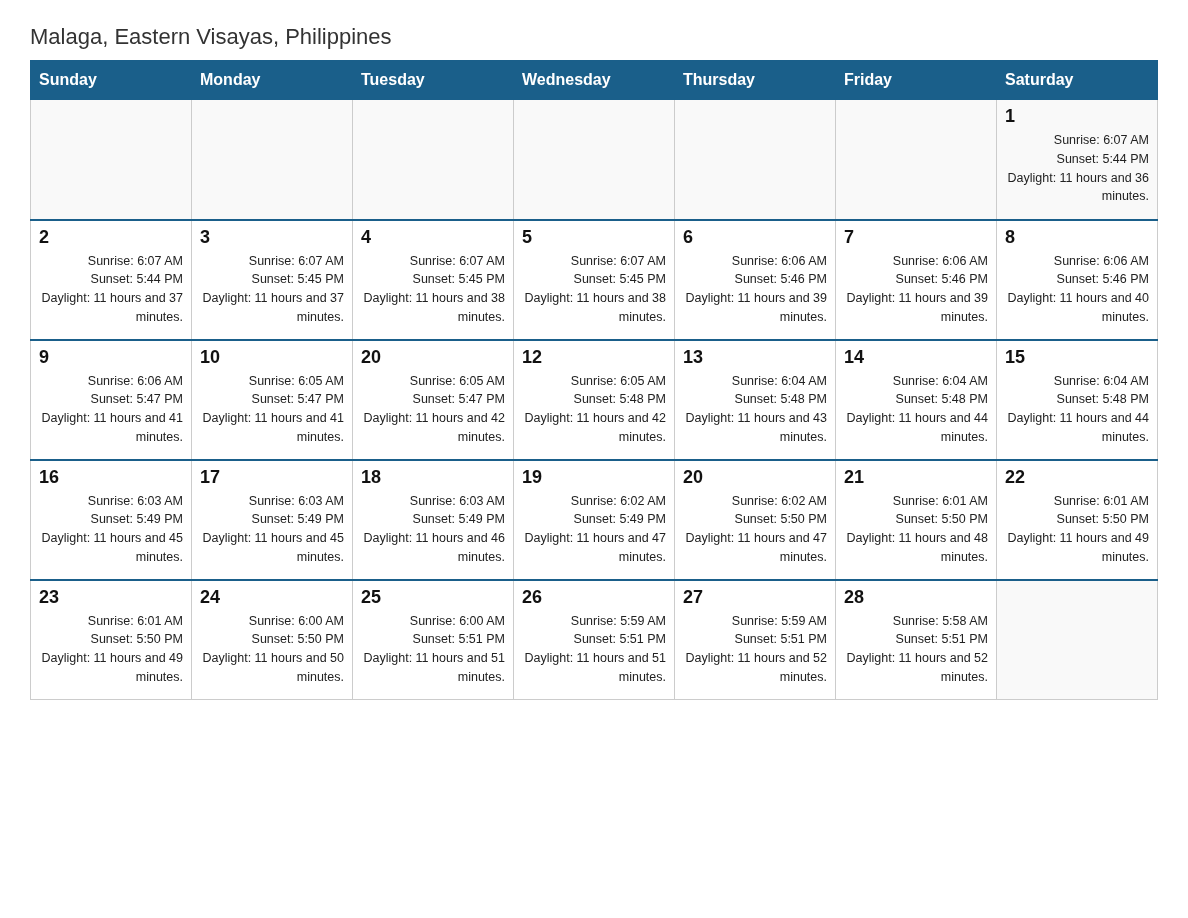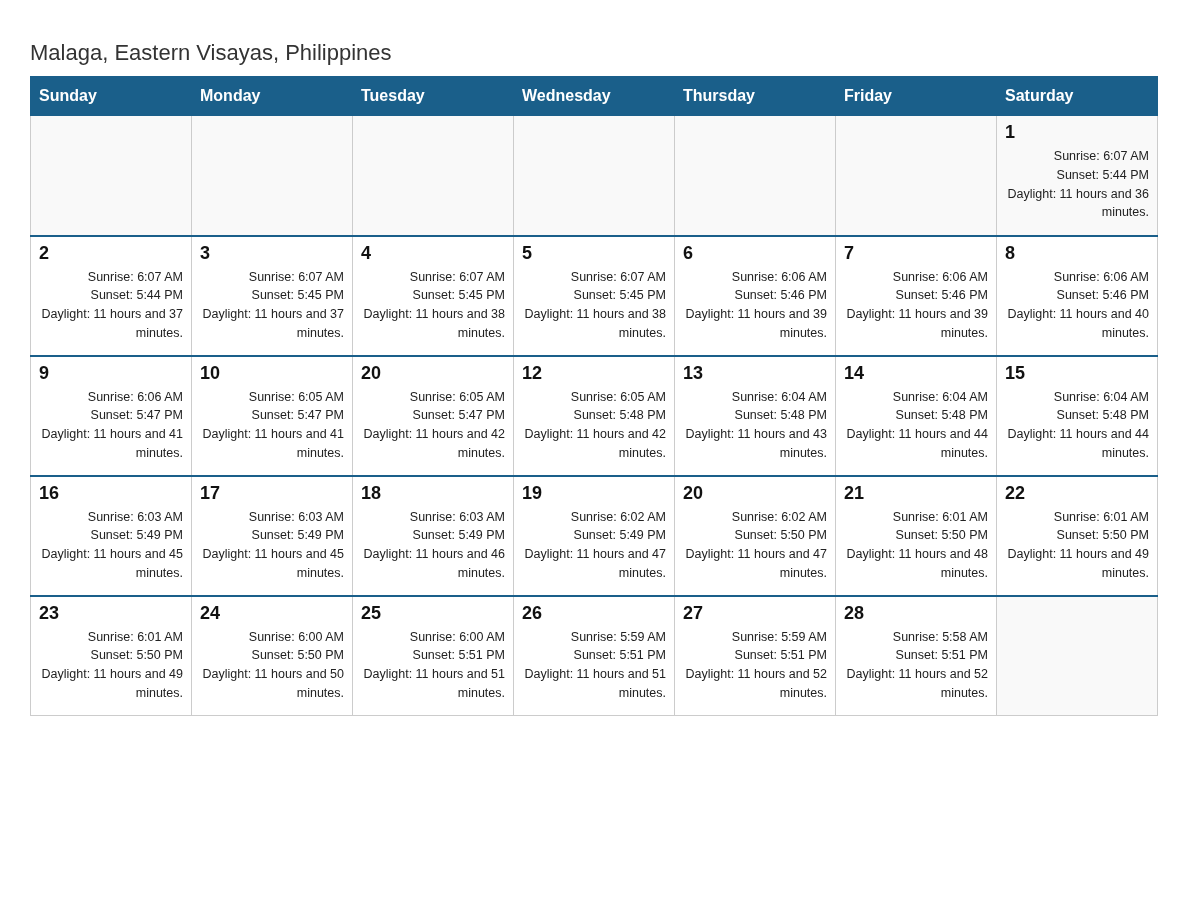--- a/index.html
+++ b/index.html
@@ -50,21 +50,21 @@
     .title-block h1 {
       font-size: 52px;
       font-weight: bold;
       color: #111;
       line-height: 1.1;
     }
     .title-block h2 {
       font-size: 22px;
       font-weight: normal;
       color: #333;
-      margin-top: 20px;
+      margin-top: 4px;
     }
     .calendar {
       width: 100%;
       border-collapse: collapse;
       margin-top: 8px;
     }
     .calendar thead tr th {
       background: #1a5f8a;
       color: #fff;
       font-size: 16px;

